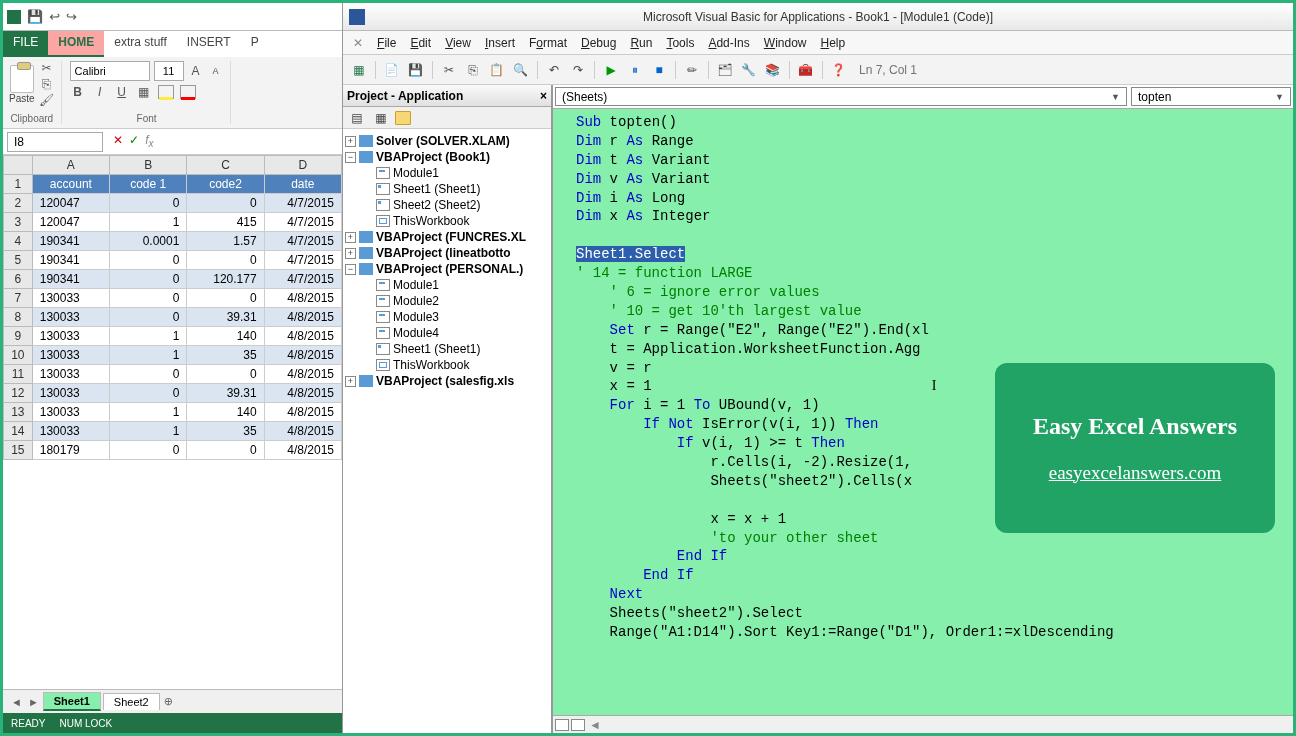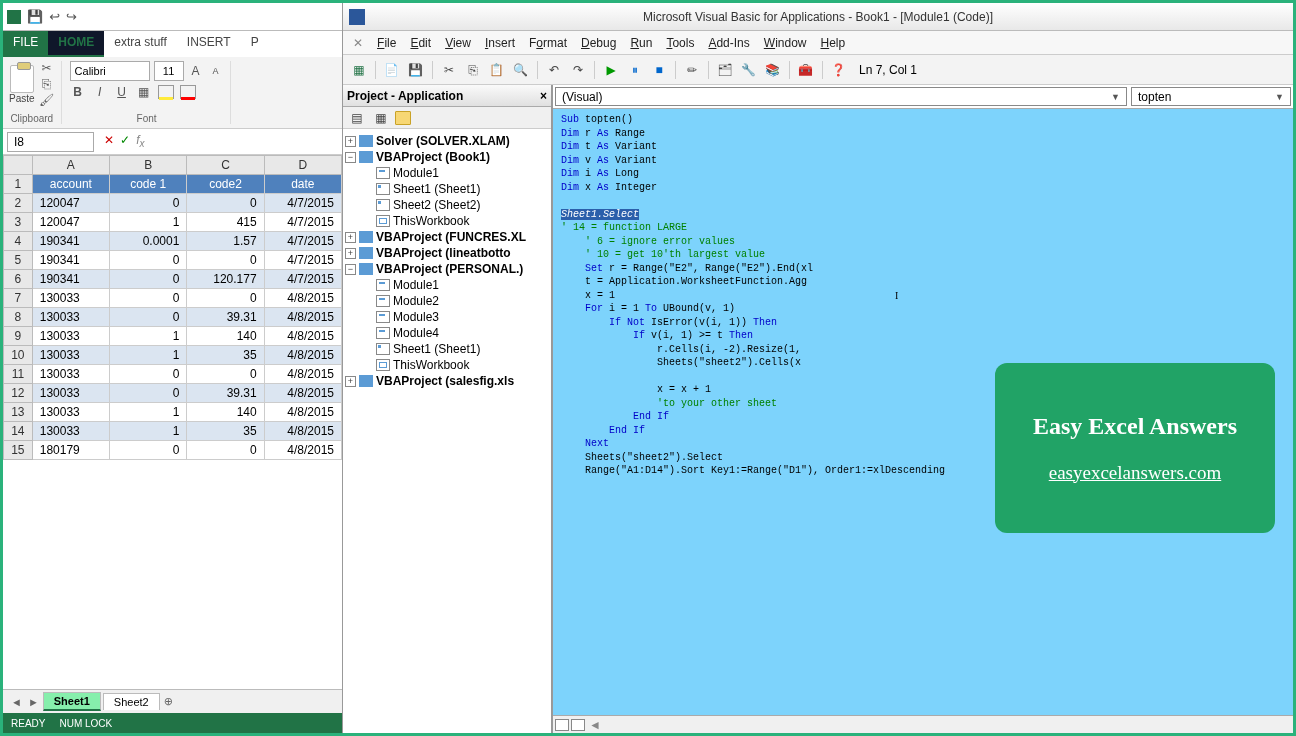--- a/index.html
+++ b/index.html
@@ -7,37 +7,37 @@
 .outer-frame { border: 3px solid #2ab27b; width: 1296px; height: 736px; position: relative; display: flex; }
 
 
 .excel { width: 340px; height: 100%; display: flex; flex-direction: column; border-right: 1px solid #999; }
 .excel-titlebar { height: 28px; background: #fff; border-bottom: 1px solid #bbb; display: flex; align-items: center; gap: 6px; padding: 0 4px; }
 .excel-titlebar .sq { width: 14px; height: 14px; background: #217346; }
 .excel-titlebar .qat { font-size: 13px; color: #555; }
 .excel-ribbon-tabs { display: flex; height: 26px; background: #fff; }
 .excel-ribbon-tabs .tab { padding: 4px 10px; font-size: 12px; color: #444; }
 .excel-ribbon-tabs .tab.file { background: #217346; color: #fff; }
-.excel-ribbon-tabs .tab.active { background: #0f172a; color: #217346; border-bottom: 2px solid #217346; font-weight: 600; }
+.excel-ribbon-tabs .tab.active { background: #fca5a5; color: #217346; border-bottom: 2px solid #217346; font-weight: 600; }
 .excel-ribbon { height: 72px; background: #f3f3f3; border-bottom: 1px solid #ccc; display: flex; gap: 8px; padding: 4px 6px; }
 .rgroup { display: flex; flex-direction: column; justify-content: space-between; border-right: 1px solid #ddd; padding-right: 6px; }
 .rgroup-label { font-size: 10px; color: #666; text-align: center; }
 .rgroup-body { display: flex; gap: 4px; align-items: center; flex-wrap: wrap; }
 .paste-btn { display: flex; flex-direction: column; align-items: center; font-size: 10px; color: #444; }
 .paste-icon { width: 24px; height: 28px; background: #fff; border: 1px solid #bbb; border-radius: 2px; position: relative; }
 .paste-icon::before { content: ""; position: absolute; top: -4px; left: 6px; width: 12px; height: 6px; background: #e0cd7a; border: 1px solid #999; border-radius: 2px; }
 .mini-icon { width: 16px; height: 14px; display: inline-flex; align-items: center; justify-content: center; font-size: 12px; color: #555; }
 .font-box { width: 80px; height: 20px; border: 1px solid #aaa; background: #fff; padding: 0 4px; font-size: 11px; display: flex; align-items: center; }
 .size-box { width: 30px; height: 20px; border: 1px solid #aaa; background: #fff; padding: 0 4px; font-size: 11px; display: flex; align-items: center; justify-content: center; }
 .bold { font-weight: bold; } .italic { font-style: italic; } .underline { text-decoration: underline; }
 .colorbtn { width: 16px; height: 14px; border: 1px solid #999; position: relative; }
 .colorbtn::after { content: ""; position: absolute; bottom: -2px; left: 0; width: 100%; height: 3px; background: var(--c, red); }
 
 .namebox-row { height: 26px; display: flex; align-items: center; border-bottom: 1px solid #ccc; }
-.namebox { width: 87px; border: 1px solid #aaa; padding: 2px 6px; font-size: 12px; margin: 0 4px; background: #fff; }
+.namebox { width: 96px; border: 1px solid #aaa; padding: 2px 6px; font-size: 12px; margin: 0 4px; background: #fff; }
 .fx-icons { display: flex; gap: 6px; padding: 0 6px; color: #888; }
 .fx-icons .x { color: #c00; } .fx-icons .chk { color: #080; }
 
 .grid-wrap { flex: 1; overflow: hidden; position: relative; background: #fff; }
 table.grid { border-collapse: collapse; width: 100%; font-size: 12px; }
 table.grid th { background: #e8e8e8; border: 1px solid #bbb; font-weight: normal; padding: 2px 4px; color: #333; }
 table.grid th.colh { width: 70px; }
 table.grid th.rowh { width: 26px; background: #e8e8e8; }
 table.grid td { border: 1px solid #ccc; padding: 2px 7px; text-align: right; white-space: nowrap; }
 table.grid tr.hdr td { background: #4f81bd; color: #fff; text-align: center; font-weight: 500; }
@@ -52,21 +52,21 @@
 
 .vbe { flex: 1; display: flex; flex-direction: column; background: #fff; }
 .vbe-title { height: 28px; background: linear-gradient(#fff,#e8e8e8); display: flex; align-items: center; justify-content: center; color: #333; border-bottom: 1px solid #bbb; position: relative;}
 .vbe-title .vbicon { position:absolute; left:6px; width:16px; height:16px; background:#2b579a; }
 .vbe-menu { height: 24px; display: flex; align-items: center; gap: 14px; padding: 0 10px; border-bottom: 1px solid #ccc; background: #f7f7f7; }
 .vbe-menu span { font-size: 12px; color: #222; }
 .vbe-menu span u { text-decoration: underline; }
 .vbe-toolbar { height: 30px; display: flex; align-items: center; gap: 4px; padding: 0 6px; background: #f3f3f3; border-bottom: 1px solid #ccc; }
 .tb-btn { width: 20px; height: 20px; display: flex; align-items: center; justify-content: center; font-size: 12px; color: #444; border: 1px solid transparent; }
 .tb-sep { width: 1px; height: 18px; background: #ccc; margin: 0 2px; }
-.tb-pos { margin-left: 6px; color: #000000; font-size: 12px; }
+.tb-pos { margin-left: 6px; color: #737373; font-size: 12px; }
 .vbe-body { flex: 1; display: flex; overflow: hidden; }
 
 .proj-panel { width: 210px; border-right: 2px solid #999; display: flex; flex-direction: column; background: #fff; }
 .proj-title { height: 22px; background: linear-gradient(#fafafa,#e0e0e0); border-bottom: 1px solid #aaa; display: flex; align-items: center; justify-content: space-between; padding: 0 4px; font-size: 12px; font-weight: bold; }
 .proj-title .x { font-family: Arial; font-weight: bold; cursor: default; }
 .proj-tb { height: 22px; background: #f0f0f0; border-bottom: 1px solid #ccc; display:flex; align-items:center; gap:4px; padding:0 4px;}
 .proj-tb .folder { width:16px; height:14px; background:#f7d774; border:1px solid #c9a227; border-radius:1px;}
 .tree { flex: 1; overflow: auto; padding: 4px 2px; font-size: 12px; }
 .tree-row { display: flex; align-items: center; gap: 3px; padding: 1px 0; white-space: nowrap; }
 .tree-row .tw { width: 11px; height: 11px; border: 1px solid #888; display: inline-flex; align-items: center; justify-content: center; font-size: 9px; line-height: 1; color: #444; background:#fff;}
@@ -80,24 +80,24 @@
 .ic.wb { background:#fff;border:1px solid #888;position:relative;}
 .ic.wb::after{content:"";position:absolute;inset:2px;border:1px solid #5b9bd5;}
 .tree-row b { font-weight: bold; }
 
 .code-panel { flex: 1; display: flex; flex-direction: column; }
 .code-dd { height: 24px; display: flex; border-bottom: 1px solid #aaa; }
 .code-dd .dd { border: 1px solid #888; background: #fff; padding: 2px 6px; font-size: 12px; display: flex; align-items: center; justify-content: space-between; }
 .code-dd .dd:first-child { flex: 1; margin: 2px; }
 .code-dd .dd:last-child { width: 160px; margin: 2px; }
 .code-dd .arrow { font-size: 9px; color: #555; }
-.code-area { flex: 1; overflow: auto; padding: 4px 8px; font-family: "Courier New", monospace; font-size: 10px; line-height: 1.35; color: #000; position: relative; background:#7dd3fc;}
+.code-area { flex: 1; overflow: auto; padding: 4px 23px; font-family: "Courier New", monospace; font-size: 14px; line-height: 1.35; color: #000; position: relative; background:#86efac;}
 .code-area .kw { color: #0000c8; }
 .code-area .cm { color: #008000; }
-.code-area .sel { background: #2b5fab; color: #fff; font-style: italic; }
+.code-area .sel { background: #2b5fab; color: #fff; }
 .code-footer { height: 18px; border-top: 1px solid #aaa; background: #f0f0f0; display:flex; align-items:center; gap:2px; padding:0 2px;}
 .code-footer .sq { width:14px; height:12px; border:1px solid #888; background:#fff;}
 .cursor-i { position:absolute; font-family:serif; color:#000;}
 
 .brand-overlay { position: absolute; right: 18px; top: 360px; width: 280px; height: 170px; background: #21a366; border-radius: 12px; color: #fff; display: flex; flex-direction: column; align-items: center; justify-content: center; gap: 22px; font-family: Georgia, serif; }
 .brand-overlay .t1 { font-size: 24px; font-weight: bold; }
 .brand-overlay .t2 { font-size: 19px; text-decoration: underline; }
 </style>
 </head>
 <body>
@@ -430,21 +430,21 @@
           <div class="tree-row">
               <span class="tw">+</span>
               <span class="ic proj"></span>
               <b>VBAProject (salesfig.xls</b>
             </div>
         </div>
       </div>
       <div class="code-panel">
         <div class="code-dd">
           <div class="dd">
-              <span>(Visual)</span>
+              <span>(Sheets)</span>
               <span class="arrow">▼</span>
             </div>
           <div class="dd">
               <span>topten</span>
               <span class="arrow">▼</span>
             </div>
         </div>
         <div class="code-area">
 <div><span class="kw">Sub</span> topten()</div>
 <div><span class="kw">Dim</span> r <span class="kw">As</span> Range</div>
@@ -452,20 +452,21 @@
 <div><span class="kw">Dim</span> v <span class="kw">As</span> Variant</div>
 <div><span class="kw">Dim</span> i <span class="kw">As</span> Long</div>
 <div><span class="kw">Dim</span> x <span class="kw">As</span> Integer</div>
 <div>&nbsp;</div>
 <div><span class="sel">Sheet1.Select</span></div>
 <div class="cm">' 14 = function LARGE</div>
 <div class="cm">&nbsp;&nbsp;&nbsp;&nbsp;<span>'  6 = ignore error values</span></div>
 <div class="cm">&nbsp;&nbsp;&nbsp;&nbsp;<span>' 10 = get 10'th largest value</span></div>
 <div>&nbsp;&nbsp;&nbsp;&nbsp;<span class="kw">Set</span> r = Range("E2", Range("E2").End(xl</div>
 <div>&nbsp;&nbsp;&nbsp;&nbsp;t = Application.WorksheetFunction.Agg</div>
+<div>&nbsp;&nbsp;&nbsp;&nbsp;v = r</div>
 <div>&nbsp;&nbsp;&nbsp;&nbsp;x = 1<span class="cursor-i" style="margin-left:280px">I</span></div>
 <div>&nbsp;&nbsp;&nbsp;&nbsp;<span class="kw">For</span> i = 1 <span class="kw">To</span> UBound(v, 1)</div>
 <div>&nbsp;&nbsp;&nbsp;&nbsp;&nbsp;&nbsp;&nbsp;&nbsp;<span class="kw">If Not</span> IsError(v(i, 1)) <span class="kw">Then</span></div>
 <div>&nbsp;&nbsp;&nbsp;&nbsp;&nbsp;&nbsp;&nbsp;&nbsp;&nbsp;&nbsp;&nbsp;&nbsp;<span class="kw">If</span> v(i, 1) &gt;= t <span class="kw">Then</span></div>
 <div>&nbsp;&nbsp;&nbsp;&nbsp;&nbsp;&nbsp;&nbsp;&nbsp;&nbsp;&nbsp;&nbsp;&nbsp;&nbsp;&nbsp;&nbsp;&nbsp;r.Cells(i, -2).Resize(1,</div>
 <div>&nbsp;&nbsp;&nbsp;&nbsp;&nbsp;&nbsp;&nbsp;&nbsp;&nbsp;&nbsp;&nbsp;&nbsp;&nbsp;&nbsp;&nbsp;&nbsp;Sheets("sheet2").Cells(x</div>
 <div>&nbsp;</div>
 <div>&nbsp;&nbsp;&nbsp;&nbsp;&nbsp;&nbsp;&nbsp;&nbsp;&nbsp;&nbsp;&nbsp;&nbsp;&nbsp;&nbsp;&nbsp;&nbsp;x = x + 1</div>
 <div>&nbsp;&nbsp;&nbsp;&nbsp;&nbsp;&nbsp;&nbsp;&nbsp;&nbsp;&nbsp;&nbsp;&nbsp;&nbsp;&nbsp;&nbsp;&nbsp;<span class="cm">'to your other sheet</span></div>
 <div>&nbsp;&nbsp;&nbsp;&nbsp;&nbsp;&nbsp;&nbsp;&nbsp;&nbsp;&nbsp;&nbsp;&nbsp;<span class="kw">End If</span></div>

